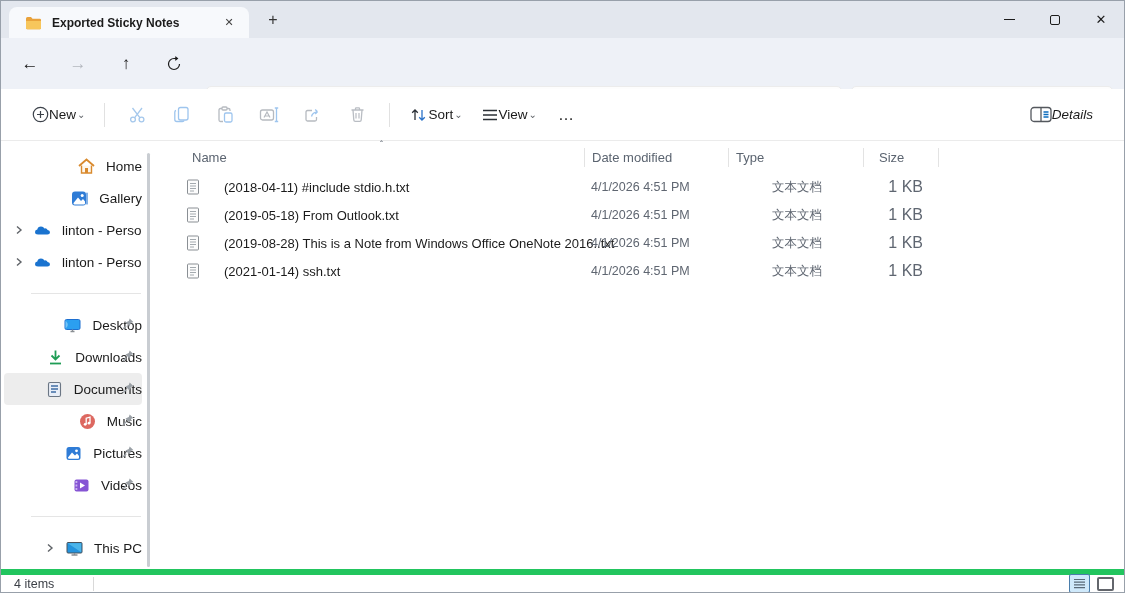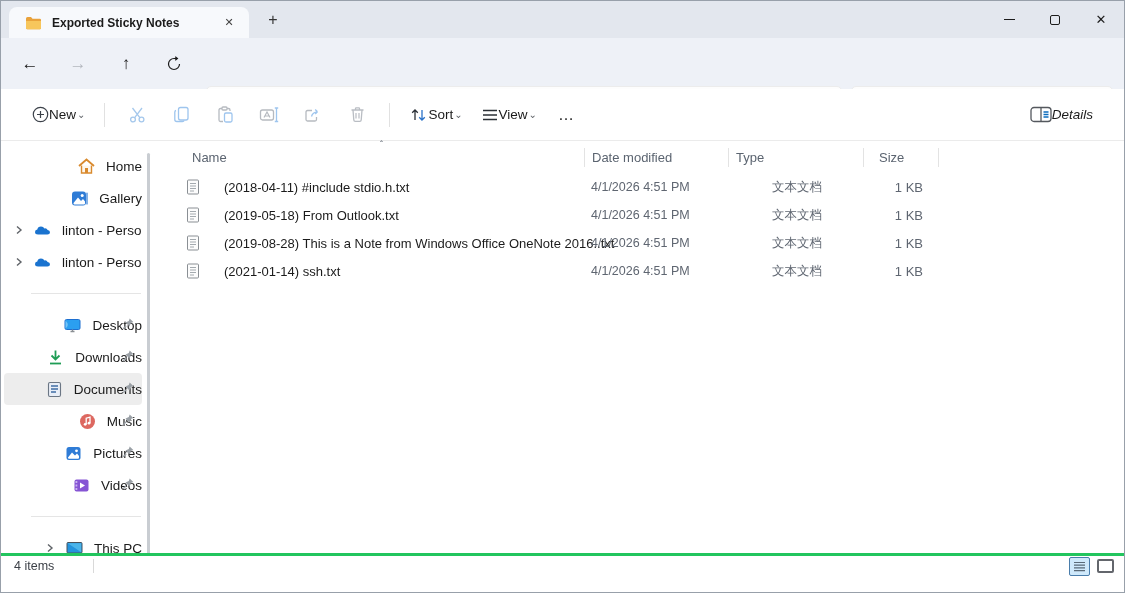--- a/index.html
+++ b/index.html
@@ -74,25 +74,25 @@
   .lv-header{ position:relative; height:32px; color:#5b6470; }
   .lv-header .colsep{ position:absolute; top:7px; width:1px; height:19px; background:#e3e3e3;}
   .hdr-cell{ position:absolute; top:9px; font-size:13px; white-space:nowrap;}
   .sort-caret{ position:absolute; left:214px; top:-2px; font-size:9px; color:#5b6470;}
   .lv-row{ position:relative; height:28px; }
   .cell{ position:absolute; top:0; height:28px; display:flex; align-items:center; white-space:nowrap;}
   .cell.name{ left:20px; color:#1b1b1b; font-size:13px;}
   .cell.name .fname{ margin-left:24px;}
   .cell.date{ left:425px; color:#5f6671; font-size:12.5px;}
   .cell.type{ left:570px; color:#5f6671; font-size:12.5px;margin-left:36px;}
-  .cell.size{ left:697px; width:60px; justify-content:flex-end; color:#5f6671; font-size:13px;}
-
-  
-  .statusbar{ position:absolute; left:0; bottom:16px; right:0; height:23px; background:#fff;
-              border-top:3px solid #22c55e; display:flex; align-items:center; padding:0 10px 0 13px;gap:27px;}
+  .cell.size{ left:697px; width:60px; justify-content:flex-end; color:#5f6671; font-size:16px;}
+
+  
+  .statusbar{ position:absolute; left:0; bottom:0; right:0; height:23px; background:#fff;
+              border-top:6px solid #22c55e; display:flex; align-items:center; padding:0 10px 0 13px;gap:27px;}
   .status-count{ font-size:12.5px; color:#3b3f46; }
   .status-div{ width:1px; height:14px; background:#d9d9d9; margin-left:12px; }
   .view-toggles{ margin-left:auto; display:flex; gap:7px; align-items:center;}
   .vt{ display:flex; align-items:center; justify-content:center; border-radius:2px;}
   .vt-details{ width:21px; height:19px; background:#cfe9fb; border:1px solid #4a7dab;}
   .vt-thumbs{ width:17px; height:14px; background:#fff; border:2px solid #63666c; border-radius:2px;}
 </style>
 </head>
 <body>
 

